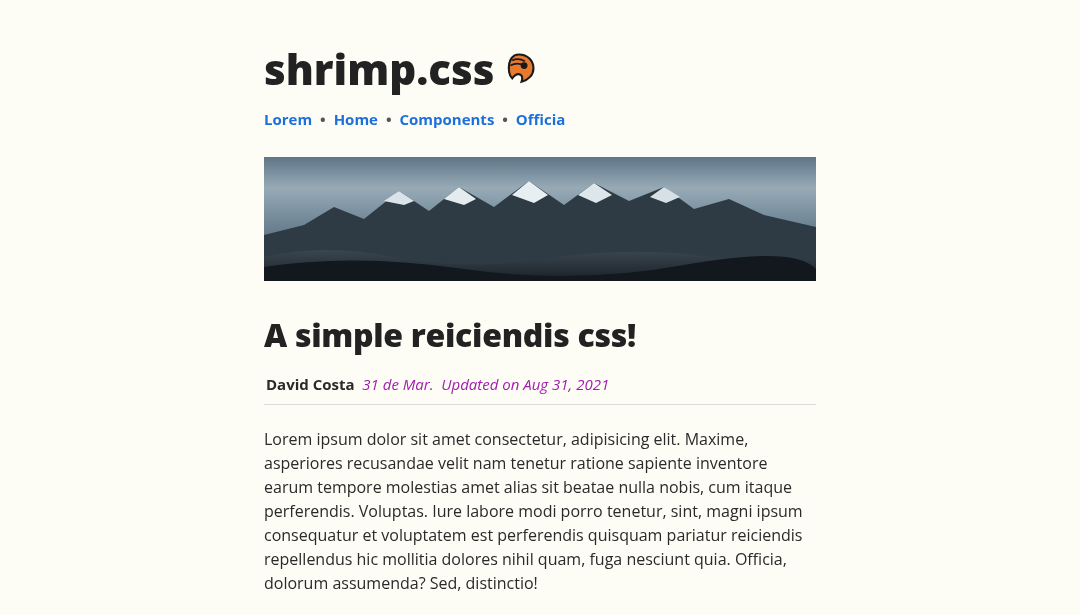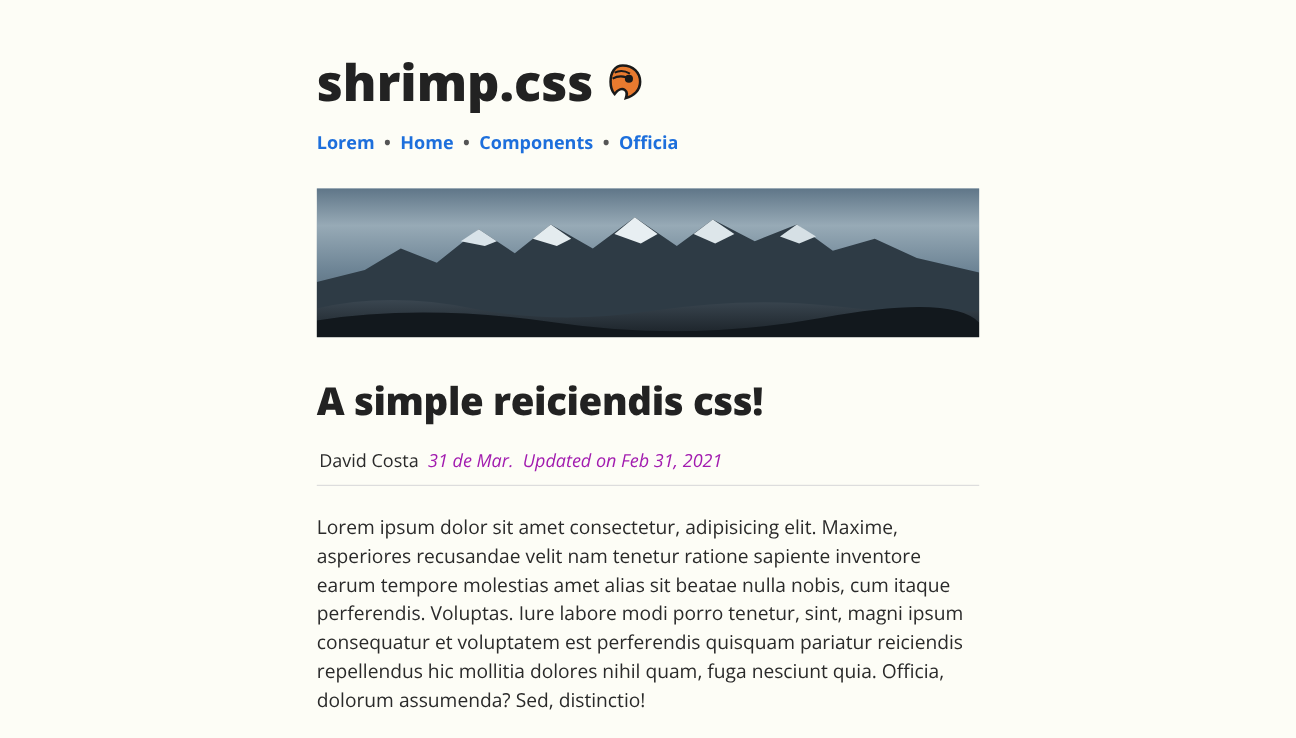--- a/index.html
+++ b/index.html
@@ -62,21 +62,21 @@
     color: #2a2a2a;
     margin-bottom: 20px;
   }
   .byline {
     font-size: 15px;
     color: #2a2a2a;
     padding: 4px 2px 10px 2px;
     border-bottom: 1px solid #ddd;
     margin-bottom: 22px;
   }
-  .byline .author { font-weight: 400; }
+  .byline .author { font-weight: 700; }
   .byline .date, .byline .updated {
     color: #a21caf;
     font-style: italic;
     margin-top: 44px;
   }
   .body-text p {
     font-size: 16px;
     line-height: 1.5;
     color: #2a2a2a;
     margin-bottom: 14px;
@@ -137,21 +137,21 @@
       <path d="M0 110 Q90 96 200 112 T420 108 T552 112 L552 124 L0 124 Z" fill="#12181d"></path>
     </svg>
   </div>
 
   <h2 class="headline">A simple reiciendis css!</h2>
 
 
   <div class="byline">
     <span class="author">David Costa</span>
     &nbsp;<span class="date">31 de Mar.</span>
-    &nbsp;<span class="updated">Updated on Feb 31, 2021</span>
+    &nbsp;<span class="updated">Updated on Aug 31, 2021</span>
   </div>
 
   <div class="body-text">
     <p>Lorem ipsum dolor sit amet consectetur, adipisicing elit. Maxime, asperiores recusandae velit nam tenetur ratione sapiente inventore earum tempore molestias amet alias sit beatae nulla nobis, cum itaque perferendis. Voluptas. Iure labore modi porro tenetur, sint, magni ipsum consequatur et voluptatem est perferendis quisquam pariatur reiciendis repellendus hic mollitia dolores nihil quam, fuga nesciunt quia. Officia, dolorum assumenda? Sed, distinctio!</p>
 
   </div>
 
 </div>
 
 </body></html>

